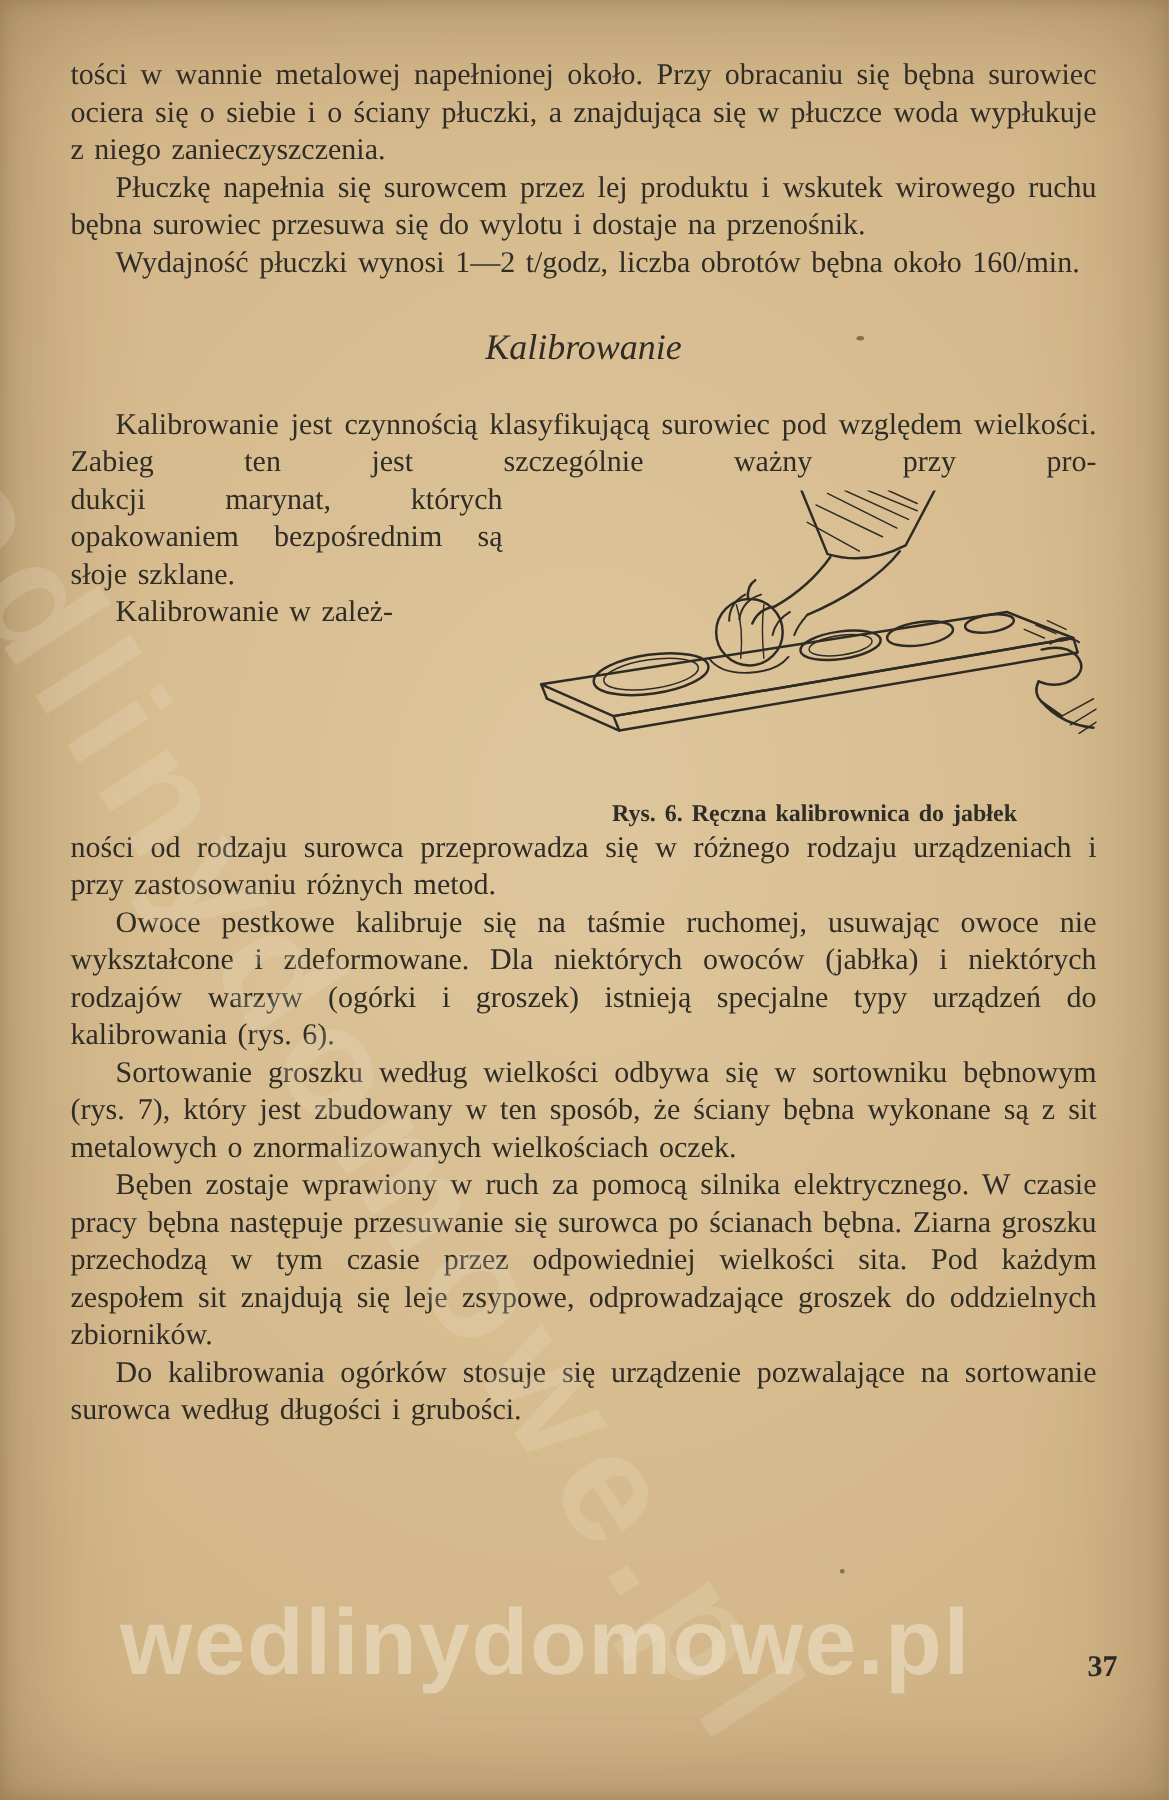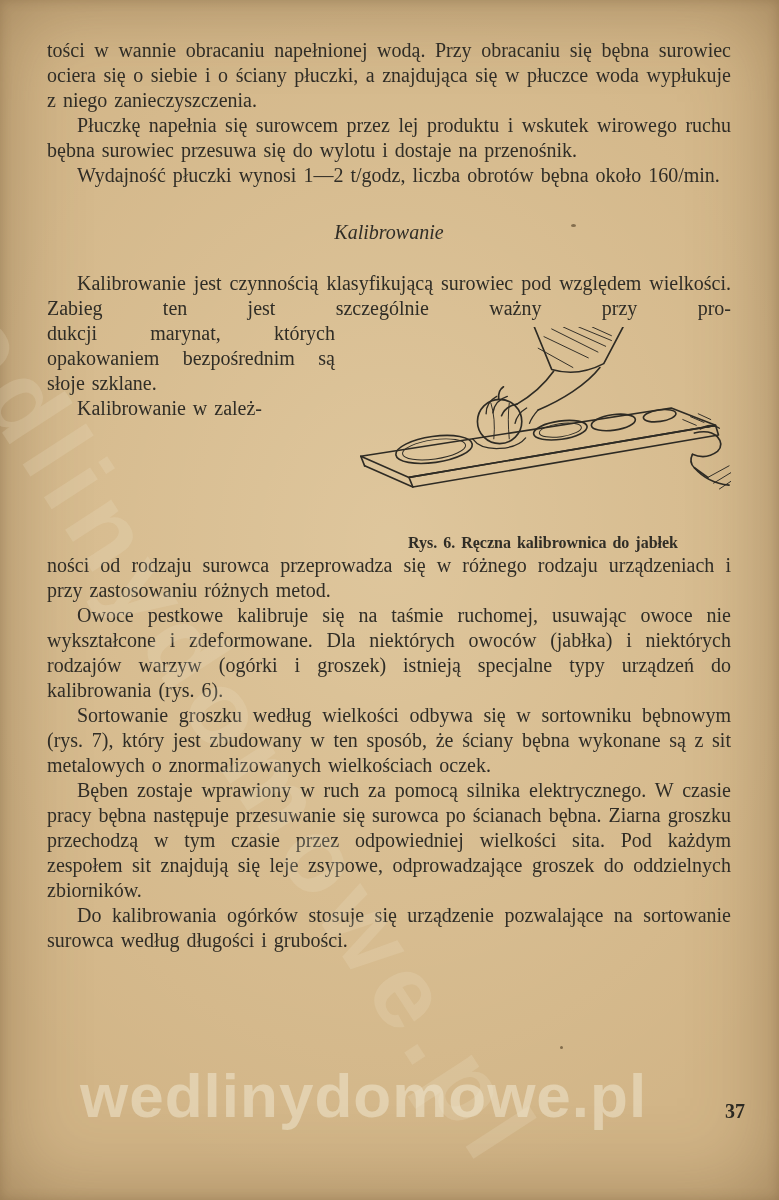--- a/index.html
+++ b/index.html
@@ -18,21 +18,21 @@
   .text-block {
     position:absolute; left:47px; top:38px; width:684px;
     font-size:20px; line-height:25px; word-spacing:2px;
     text-align:justify;
   }
   .para { text-indent:30px; }
   .para.no-indent { text-indent:0; }
   .para.justify-last { text-align-last:justify; }
 
   .heading {
-    font-size:20px; font-weight:normal; font-style:italic;
+    font-size:24px; font-weight:normal; font-style:italic;
     text-align:center; text-align-last:center; margin:32px 0 26px 0;
   }
 
   .wrap-row { display:flex; gap:20px; }
   .narrow-col { flex:0 0 288px; width:288px; }
   .fig-col { flex:1 1 auto; padding-top:6px; }
 
   figure { margin:0; }
   .fig-svg { display:block; width:100%; height:auto; }
   figcaption {
@@ -63,21 +63,21 @@
   .speck.s1 { left:571px; top:224px; width:5px; height:3px; }
   .speck.s2 { left:560px; top:1046px; width:3px; height:3px; }
 </style>
 </head>
 <body>
 
 <div class="page">
 
   <div class="text-block">
 
-    <p class="para no-indent">tości w wannie obracaniu napełnionej wodą. Przy obracaniu się bębna surowiec ociera się o siebie i o ściany płuczki, a znajdująca się w płuczce woda wypłukuje z niego zanieczyszczenia.</p>
+    <p class="para no-indent">tości w wannie metalowej napełnionej około. Przy obracaniu się bębna surowiec ociera się o siebie i o ściany płuczki, a znajdująca się w płuczce woda wypłukuje z niego zanieczyszczenia.</p>
     <p class="para">Płuczkę napełnia się surowcem przez lej produktu i wskutek wirowego ruchu bębna surowiec przesuwa się do wylotu i dostaje na przenośnik.</p>
     <p class="para">Wydajność płuczki wynosi 1—2 t/godz, liczba obrotów bębna około 160/min.</p>
 
     <h2 class="heading">Kalibrowanie</h2>
 
     <p class="para justify-last">Kalibrowanie jest czynnością klasyfikującą surowiec pod względem wielkości. Zabieg ten jest szczególnie ważny przy pro-</p>
 
     <div class="wrap-row">
       <div class="narrow-col">
         <p class="para no-indent">dukcji marynat, których opakowaniem bezpośrednim są słoje szklane.</p>

